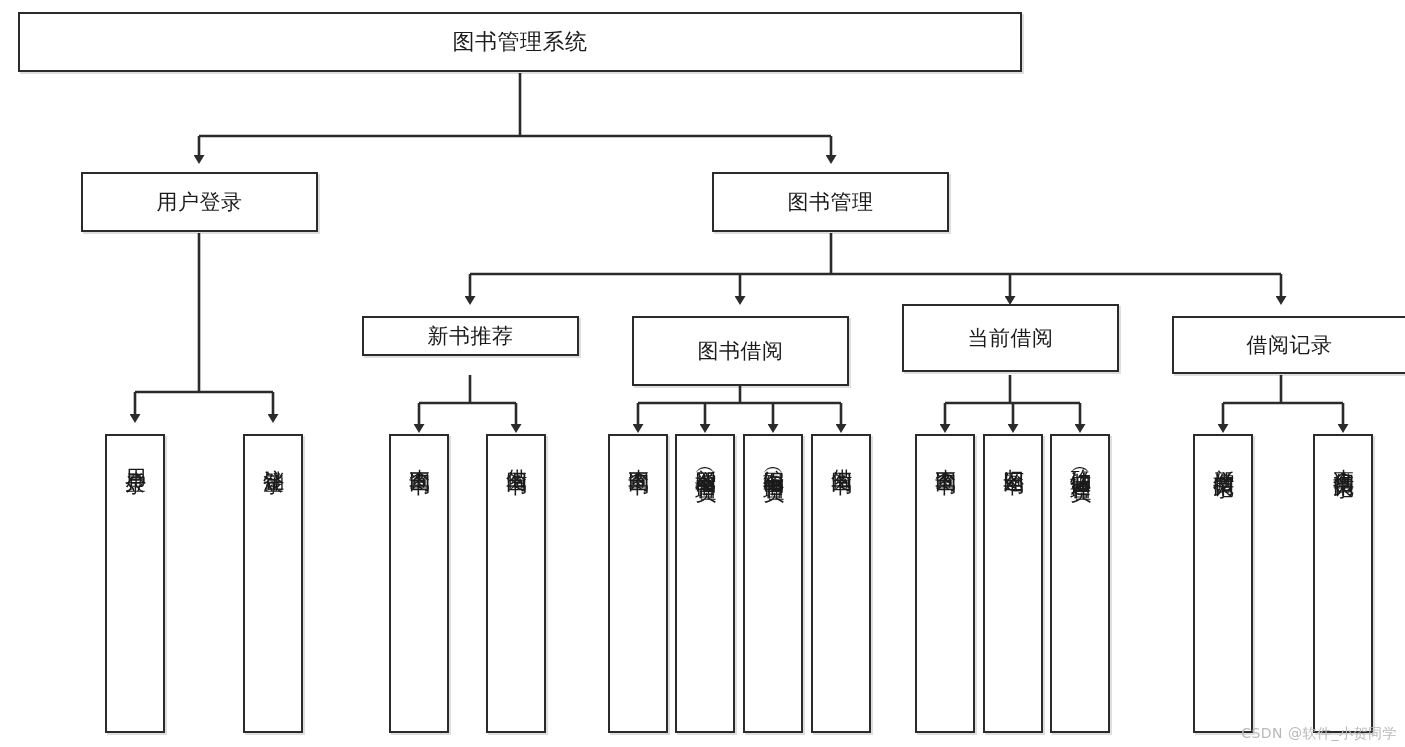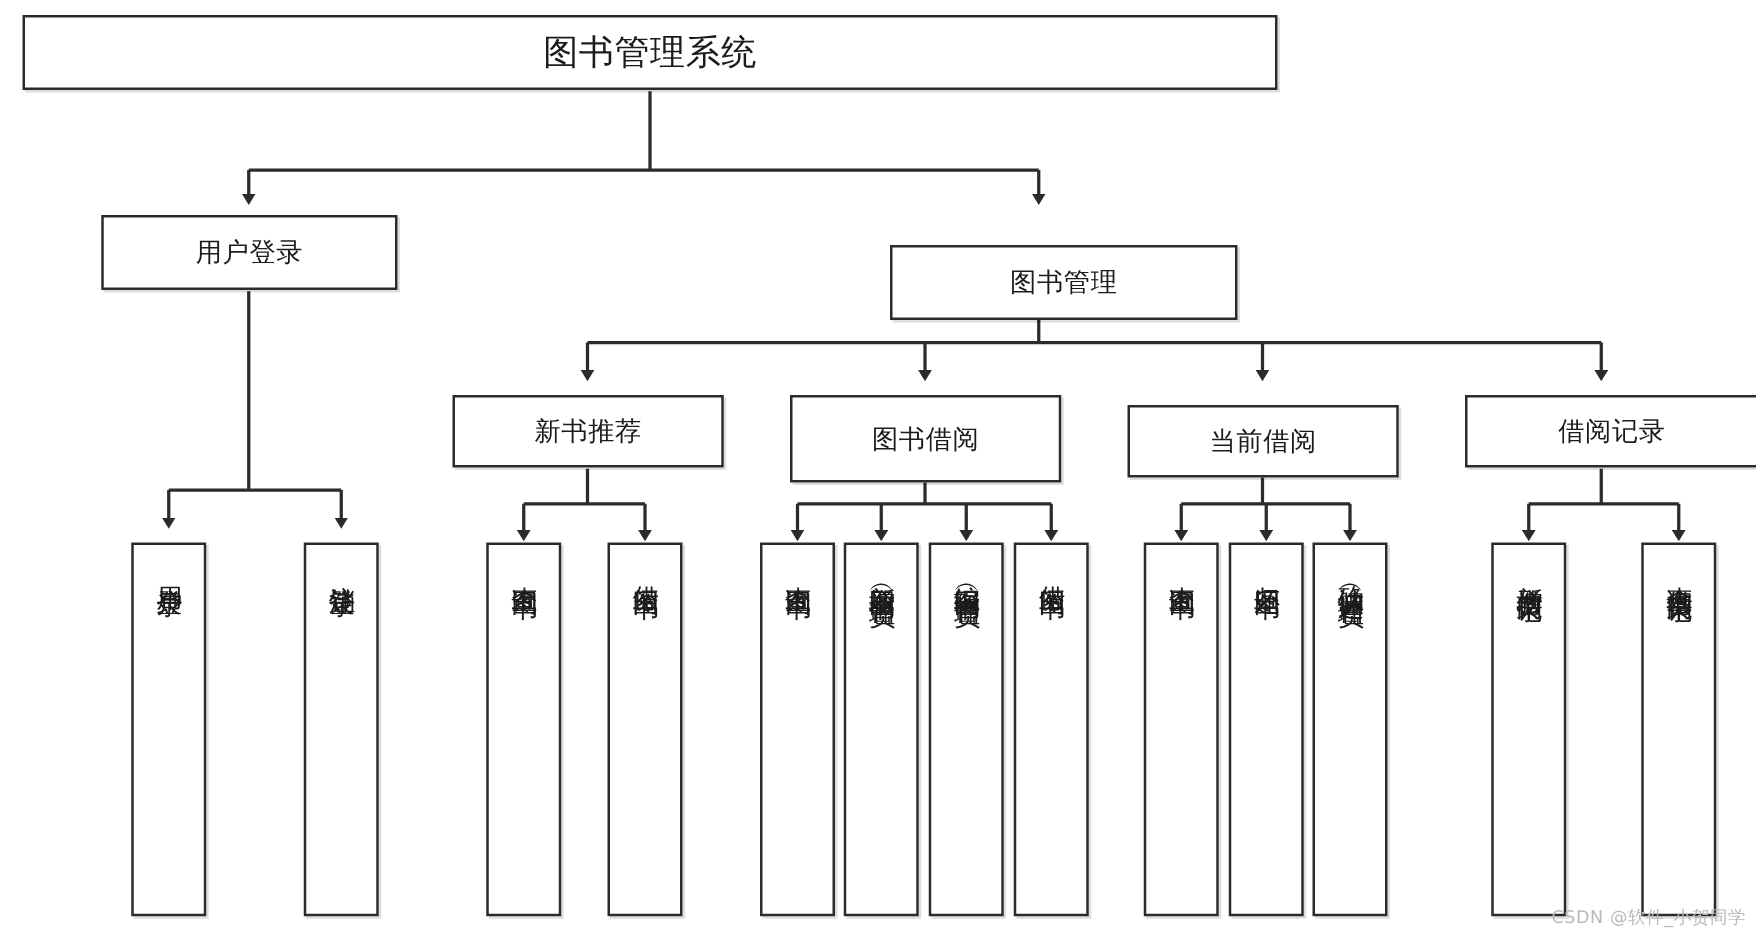--- a/index.html
+++ b/index.html
@@ -43,21 +43,21 @@
     text-align: center;
     line-height: 1.18;
     letter-spacing: 0.5px;
     white-space: nowrap;
   }
   
   .node.horiz .label {
     font-size: 21px;
   }
   .node.root .label {
-    font-size: 28px;
+    font-size: 22px;
   }
   
   .node.vert {
     align-items: flex-start;
     justify-content: center;
     padding-top: 16px;
   }
   .node.vert .label {
     writing-mode: vertical-rl;
     text-orientation: upright;
@@ -133,31 +133,31 @@
     </g>
   </svg>
 
   <div class="node horiz root" style="left:18px; top:12px; width:1004px; height:60px;">
     <span class="label">图书管理系统</span>
   </div>
 
   <div class="node horiz" style="left:81px; top:172px; width:237px; height:60px;">
     <span class="label">用户登录</span>
   </div>
-  <div class="node horiz" style="left:712px; top:172px; width:278px; height:60px;margin-top:24px;">
+  <div class="node horiz" style="left:712px; top:172px; width:237px; height:60px;">
     <span class="label">图书管理</span>
   </div>
 
-  <div class="node horiz" style="left:362px; top:316px; width:217px; height:58px;">
+  <div class="node horiz" style="left:362px; top:316px; width:217px; height:40px;">
     <span class="label">新书推荐</span>
   </div>
   <div class="node horiz" style="left:632px; top:316px; width:217px; height:70px;">
     <span class="label">图书借阅</span>
   </div>
-  <div class="node horiz" style="left:902px; top:324px; width:217px; height:58px;">
+  <div class="node horiz" style="left:902px; top:304px; width:217px; height:68px;">
     <span class="label">当前借阅</span>
   </div>
   <div class="node horiz" style="left:1172px; top:316px; width:235px; height:58px;align-items:center;">
     <span class="label">借阅记录</span>
   </div>
 
   <div class="node vert" style="left:105px; top:434px; width:60px; height:299px;">
     <span class="label">用户登录</span>
   </div>
   <div class="node vert" style="left:243px; top:434px; width:60px; height:299px;">

